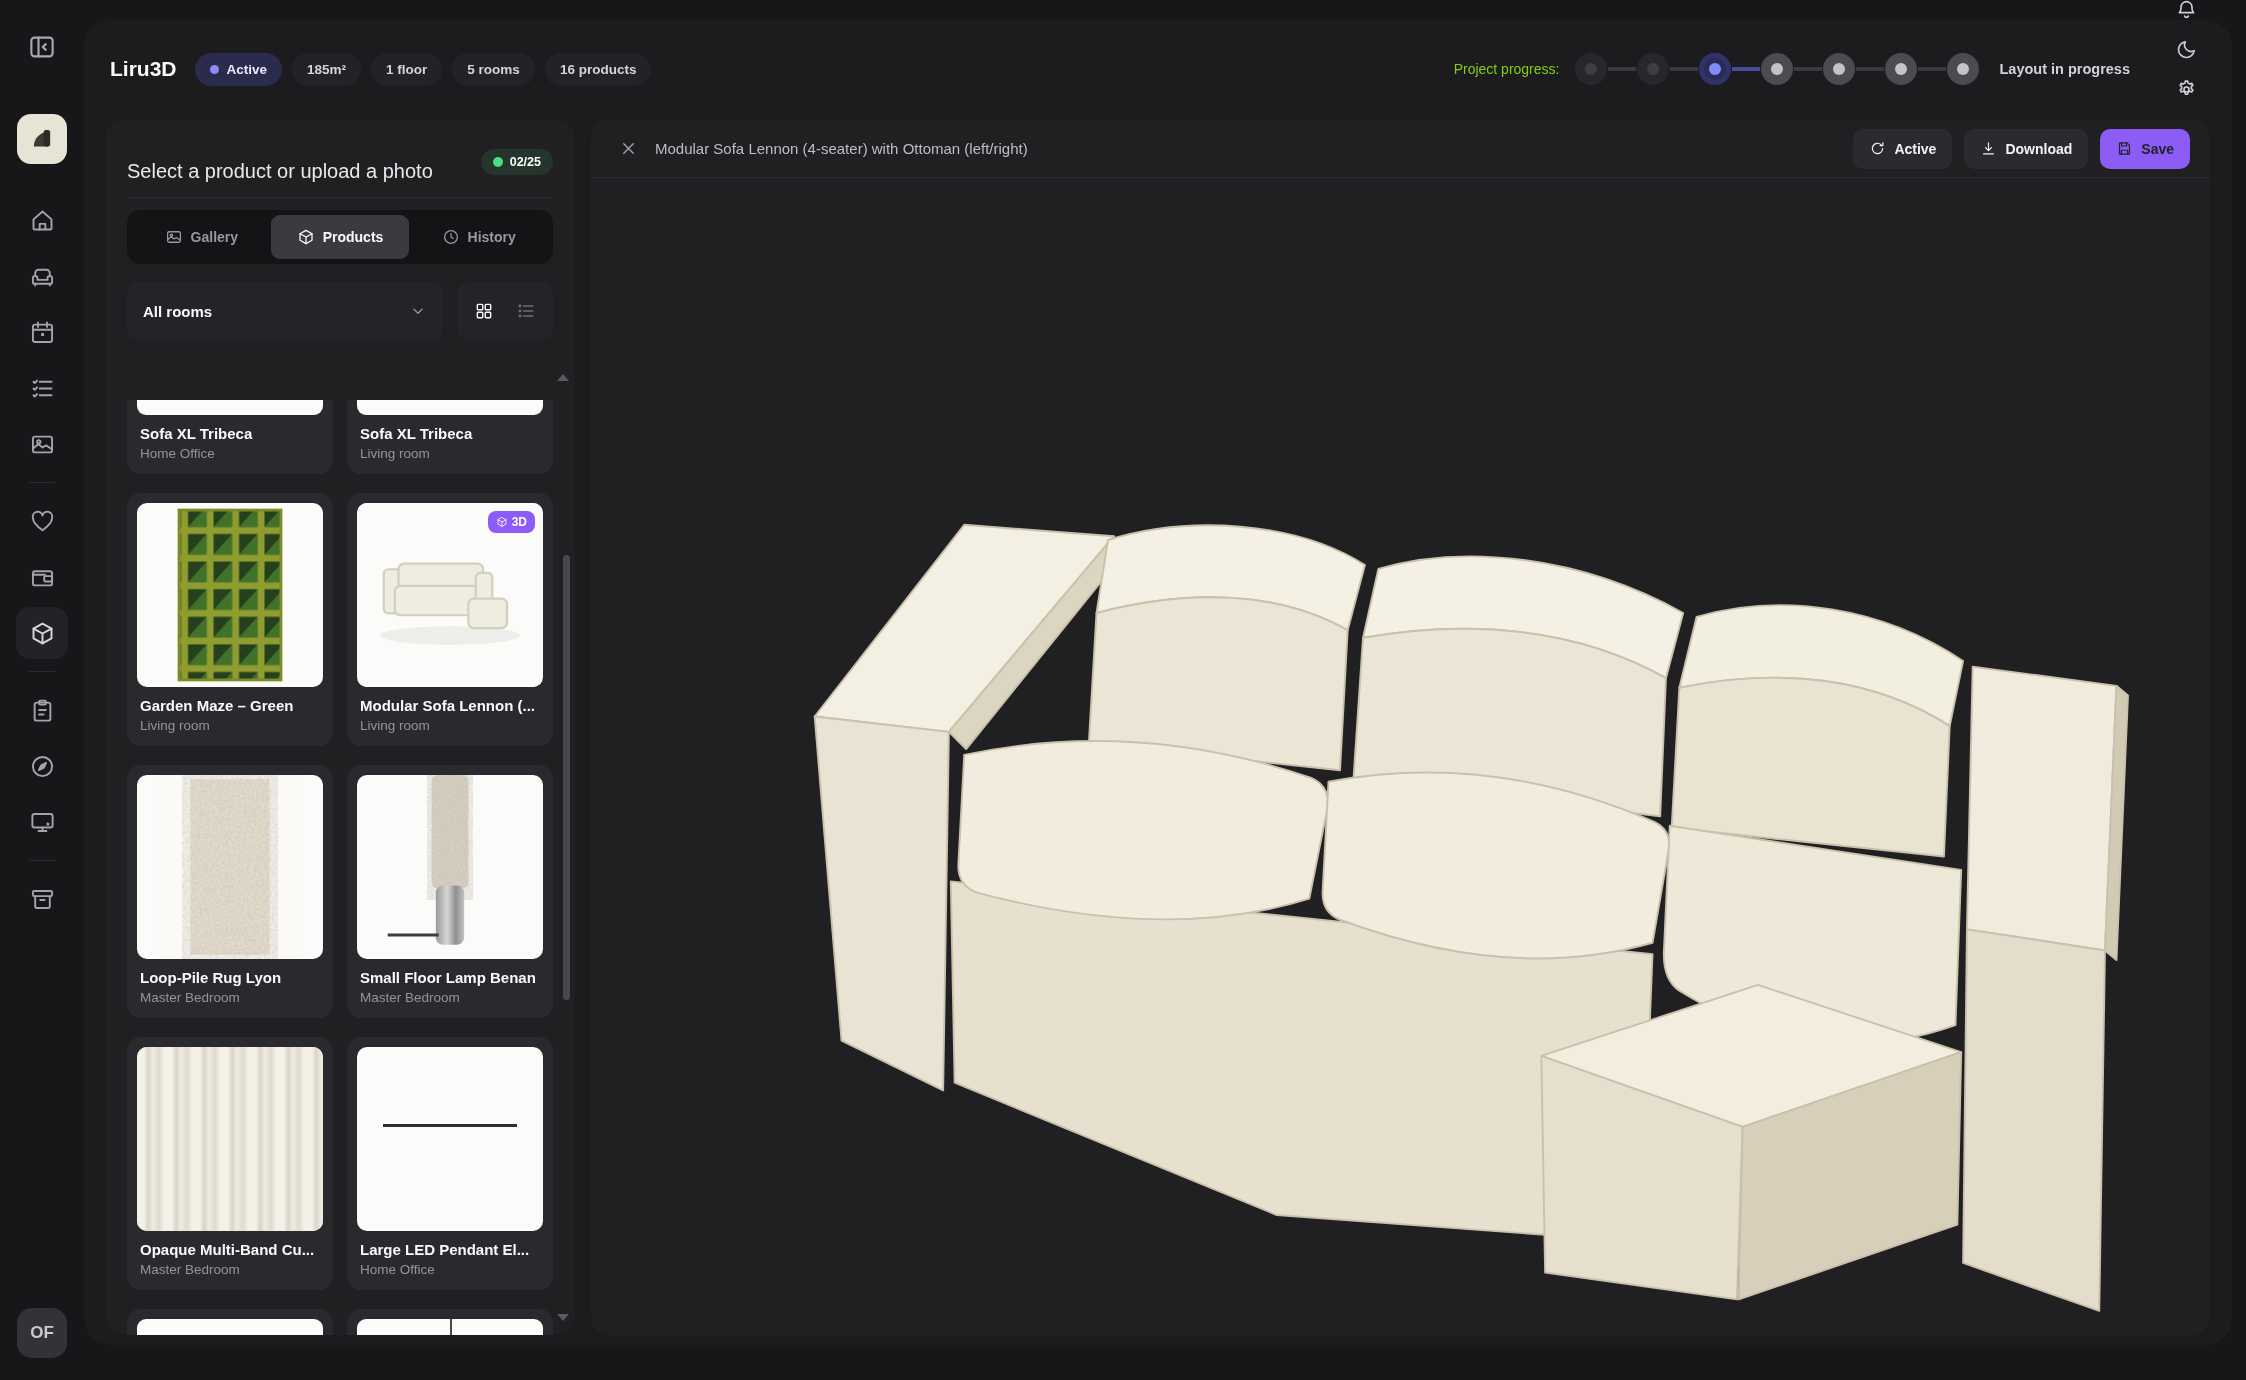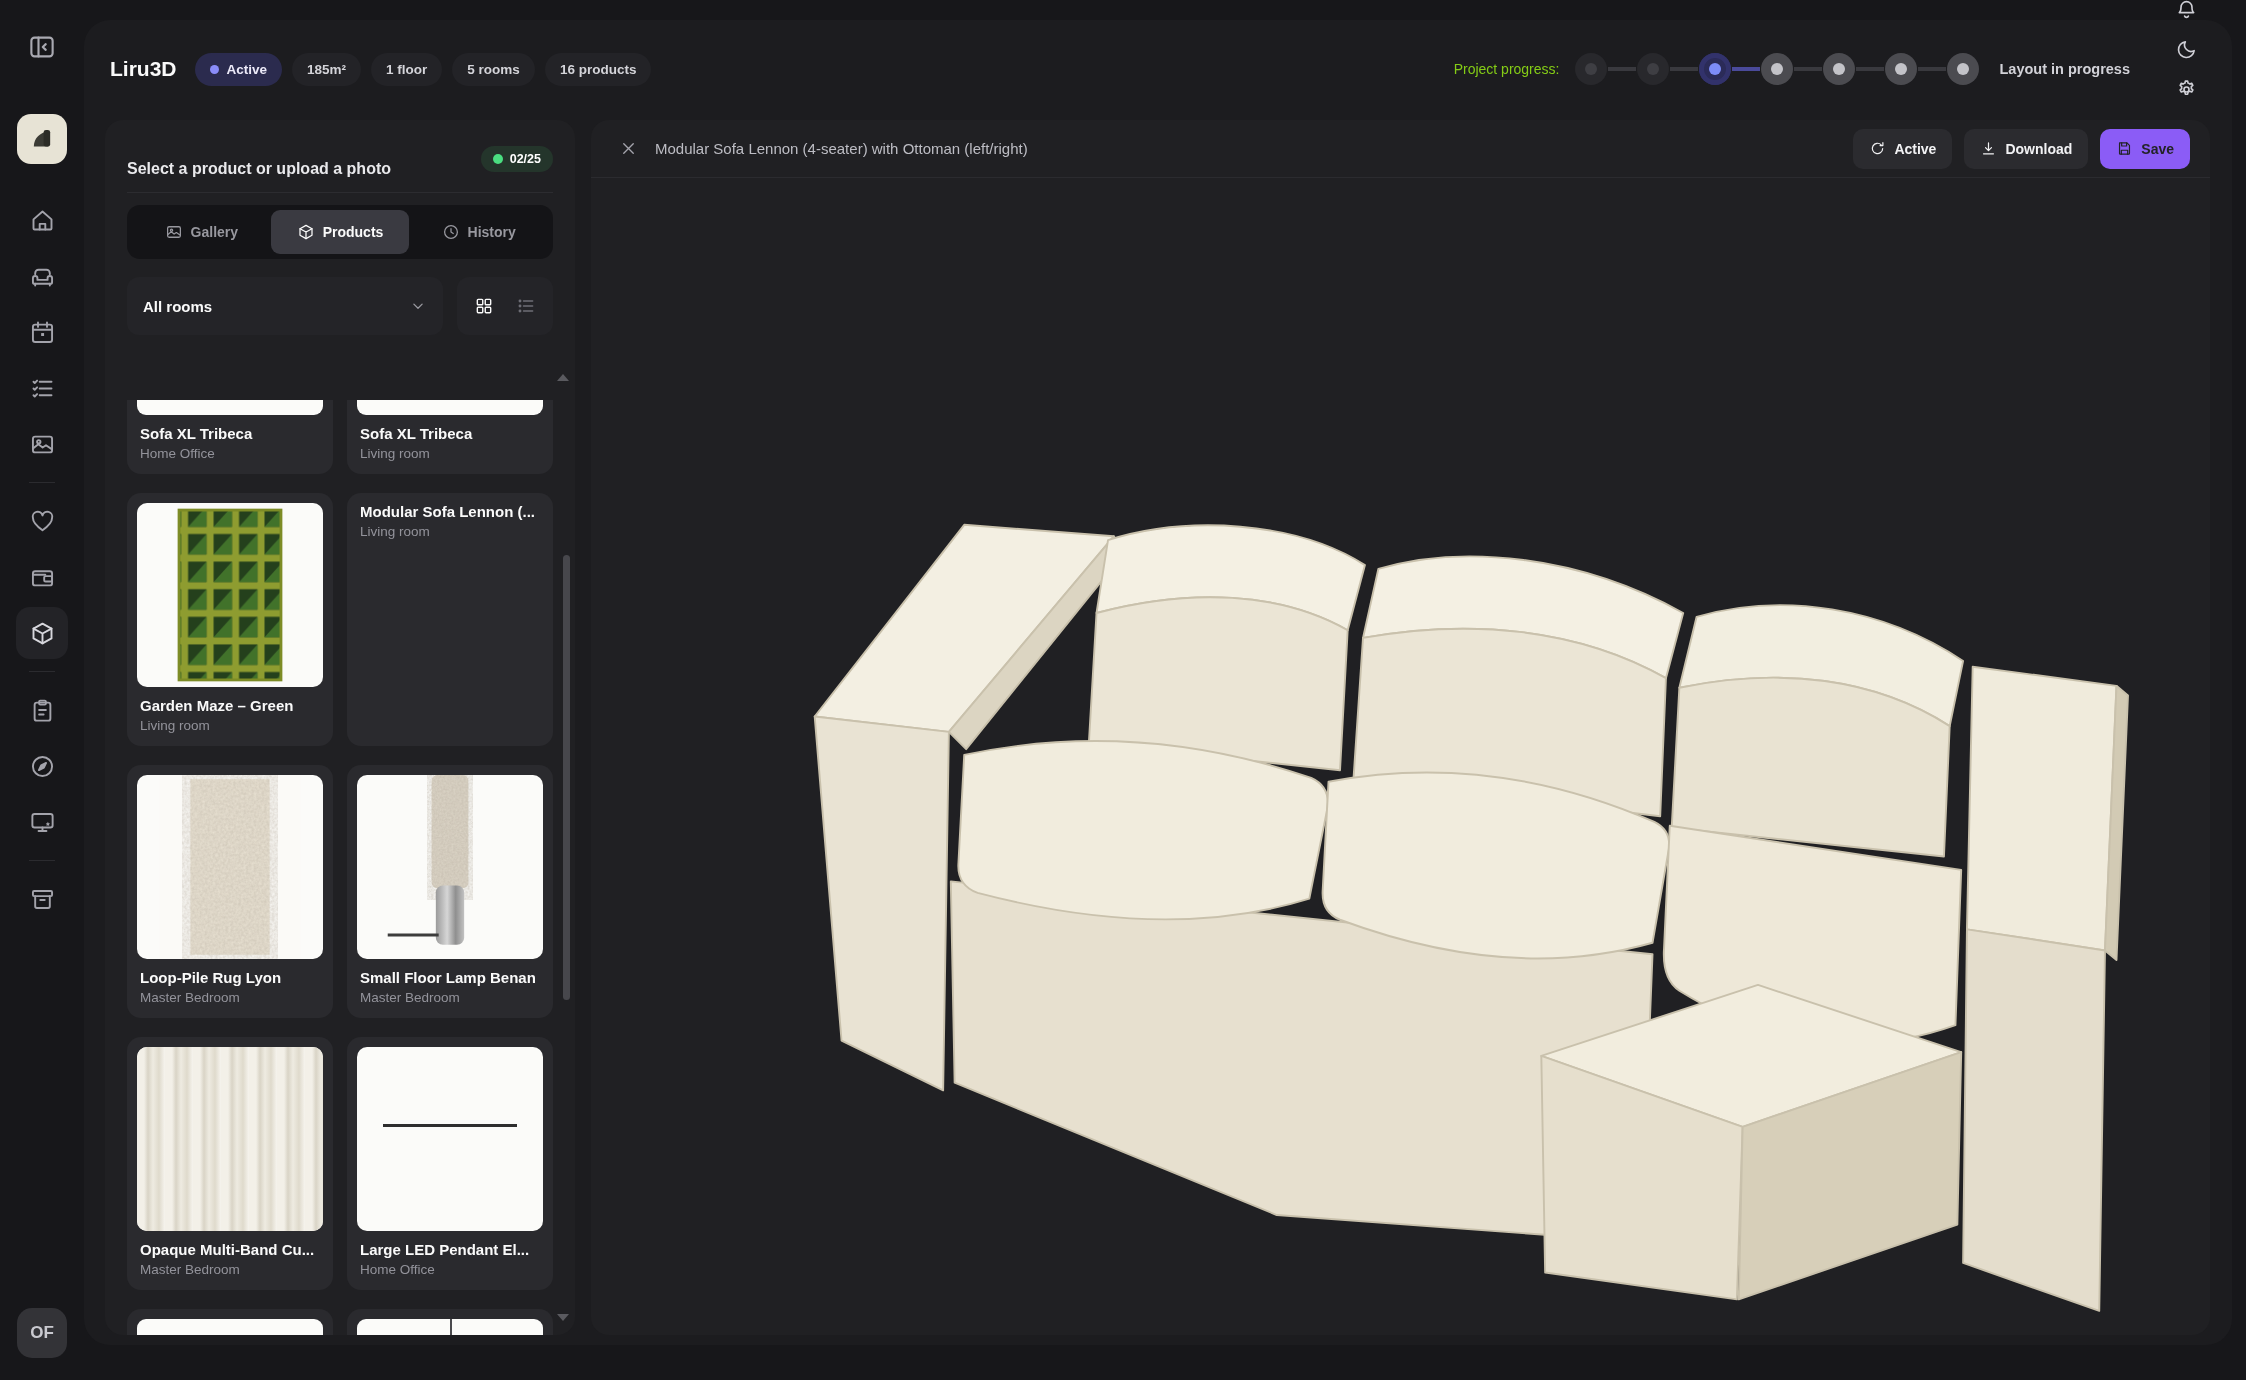--- a/index.html
+++ b/index.html
@@ -44,21 +44,21 @@
   .pconn{width:28px;height:4px;background:#39393e;margin:0 1px;}
   .pconn.active{background:#4a4a9a;}
   #progress-status{color:#d2d2d8;font-size:14.5px;font-weight:600;margin:0 26px 0 20px;white-space:nowrap;}
   .hicon{position:relative;width:40px;height:40px;border-radius:10px;display:flex;align-items:center;justify-content:center;
     color:#cfcfd6;margin-left:10px;cursor:pointer;}
   .hicon .icon{width:23px;height:23px;}
 
   
   #panel{position:absolute;left:21px;top:100px;width:470px;bottom:10px;background:#202023;border-radius:18px;overflow:hidden;}
   #panel-head{display:flex;align-items:center;justify-content:space-between;padding:20px 22px 14px 22px;}
-  #panel-title{color:#e9e9ec;font-size:16px;font-weight:700;margin-top:20px;}
+  #panel-title{color:#e9e9ec;font-size:20px;font-weight:400;margin-top:20px;}
   #panel-counter{display:inline-flex;align-items:center;gap:7px;background:#24352b;border-radius:999px;
     padding:6px 12px;color:#fff;font-size:12.5px;font-weight:700;}
   #panel-counter .gdot{width:10px;height:10px;border-radius:50%;background:#4ade80;}
   #panel-divider{border-top:1px solid #2c2c30;margin:0 22px;}
   #tabs{display:flex;background:#141417;border-radius:13px;margin:12px 22px 0 22px;padding:5px;}
   .tab{flex:1;height:44px;border-radius:9px;display:flex;align-items:center;justify-content:center;gap:8px;
     color:#98989f;font-size:14px;font-weight:600;cursor:pointer;}
   .tab .icon{width:18px;height:18px;}
   .tab.active{background:#3a3a41;color:#fafafa;}
   #filter-row{display:flex;gap:14px;margin:18px 22px 0 22px;}
@@ -409,20 +409,39 @@
                 </pattern>
               </defs>
               <rect width="100" height="130" fill="#fbfbf9"></rect>
               <rect x="14" y="5" width="72" height="120" fill="url(#gm)" stroke="#7d8c26" stroke-width="2"></rect>
             </svg>
           </div>
           <div class="t">Garden Maze – Green</div>
                        <div class="r">Living room</div>
         </div>
         <div class="card">
+          <div class="img">
+            <svg viewBox="0 0 100 100">
+              <rect width="100" height="100" fill="#fbfbf9"></rect>
+              <ellipse cx="50" cy="72" rx="38" ry="5" fill="#ededea"></ellipse>
+              <g fill="#efede1" stroke="#d3cfbe" stroke-width="1.2">
+                <rect x="14" y="36" width="9" height="24" rx="2.5"></rect>
+                <rect x="22" y="33" width="46" height="14" rx="3"></rect>
+                <rect x="20" y="45" width="48" height="16" rx="3"></rect>
+                <rect x="64" y="38" width="9" height="22" rx="2.5"></rect>
+                <rect x="60" y="52" width="21" height="16" rx="3"></rect>
+              </g>
+            </svg>
+            <span class="badge3d"><span class="icon">
+                <svg viewBox="0 0 24 24" fill="none" stroke="currentColor" stroke-width="1.7" stroke-linecap="round" stroke-linejoin="round">
+                  <path d="M12 3.2 20 7.6v8.8l-8 4.4-8-4.4V7.6z"></path>
+                  <path d="M4 7.6l8 4.4 8-4.4M12 12v8.8"></path>
+                </svg>
+              </span>3D</span>
+          </div>
           <div class="t">Modular Sofa Lennon (...</div>
                        <div class="r">Living room</div>
         </div>
         <div class="card">
           <div class="img">
             <svg viewBox="0 0 100 130">
               <defs>
                 <filter id="sp1">
                   <feTurbulence type="fractalNoise" baseFrequency="0.55" numOctaves="2" result="n"></feTurbulence>
                   <feColorMatrix in="n" type="matrix" values="0 0 0 0 .45 0 0 0 0 .40 0 0 0 0 .33 0 0 0 .9 0"></feColorMatrix>

